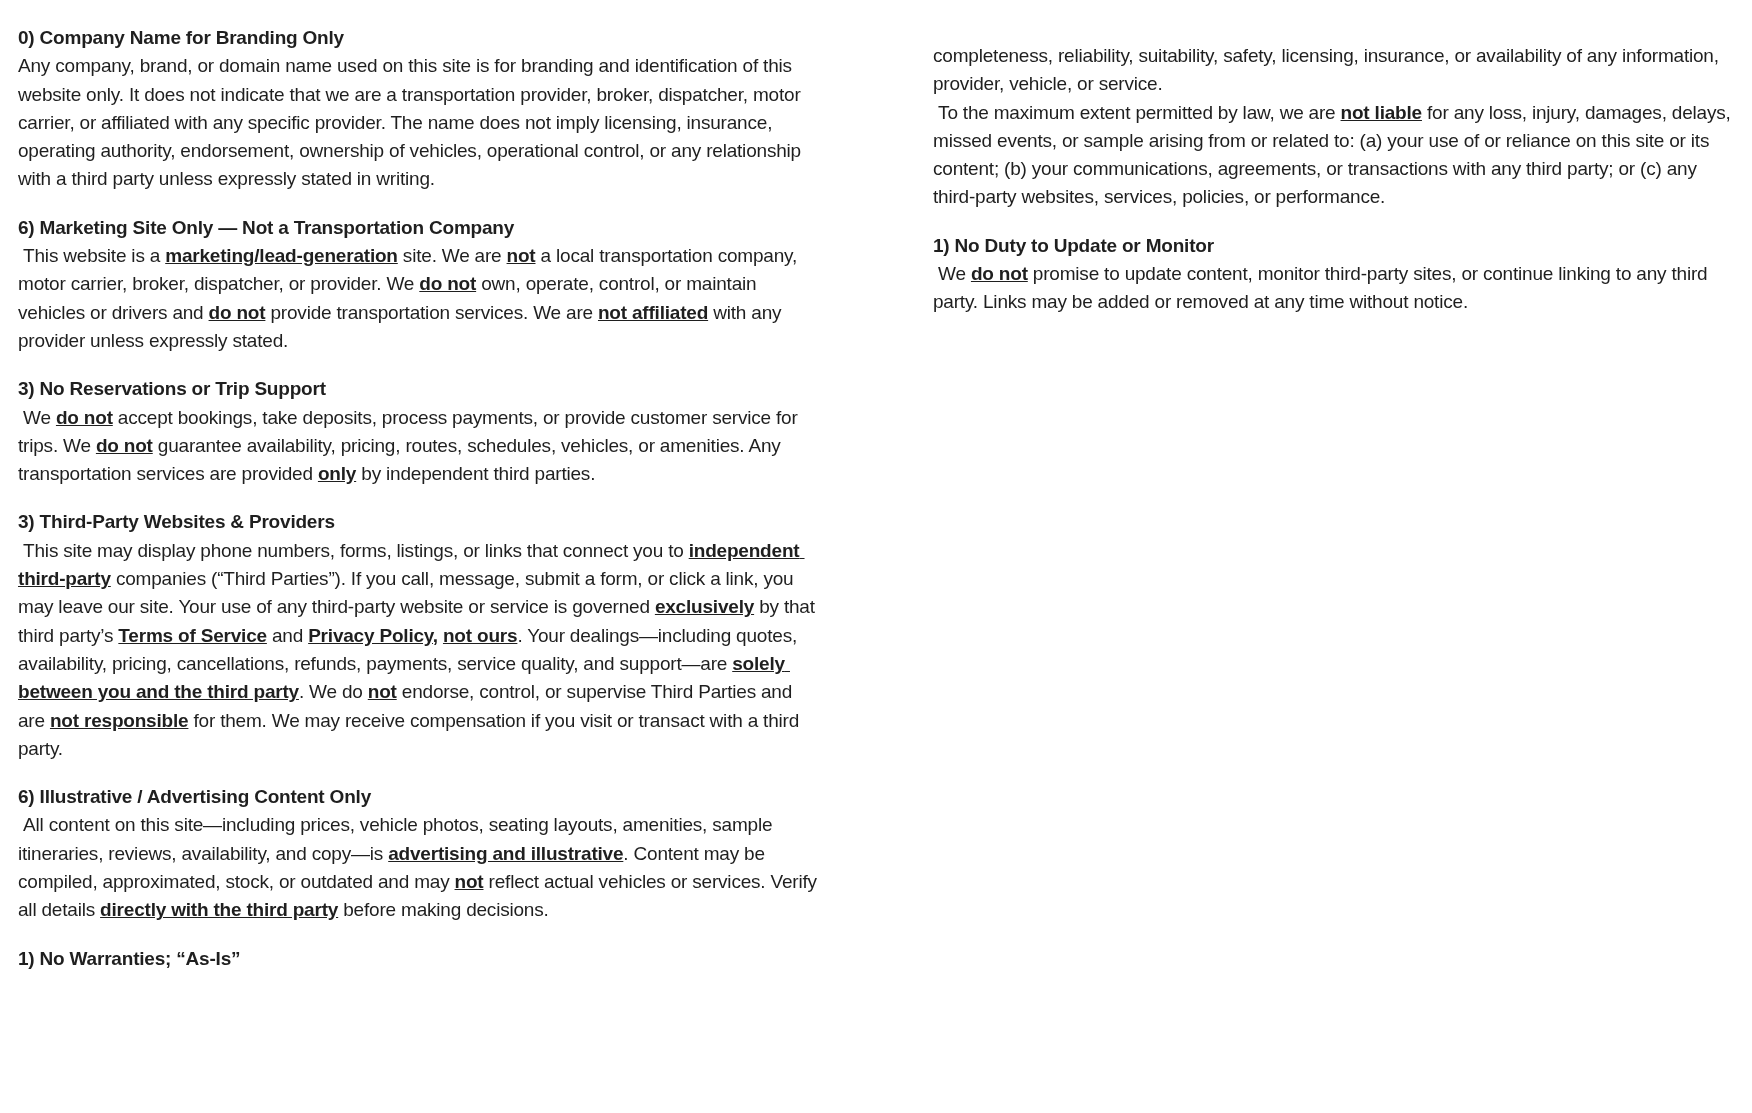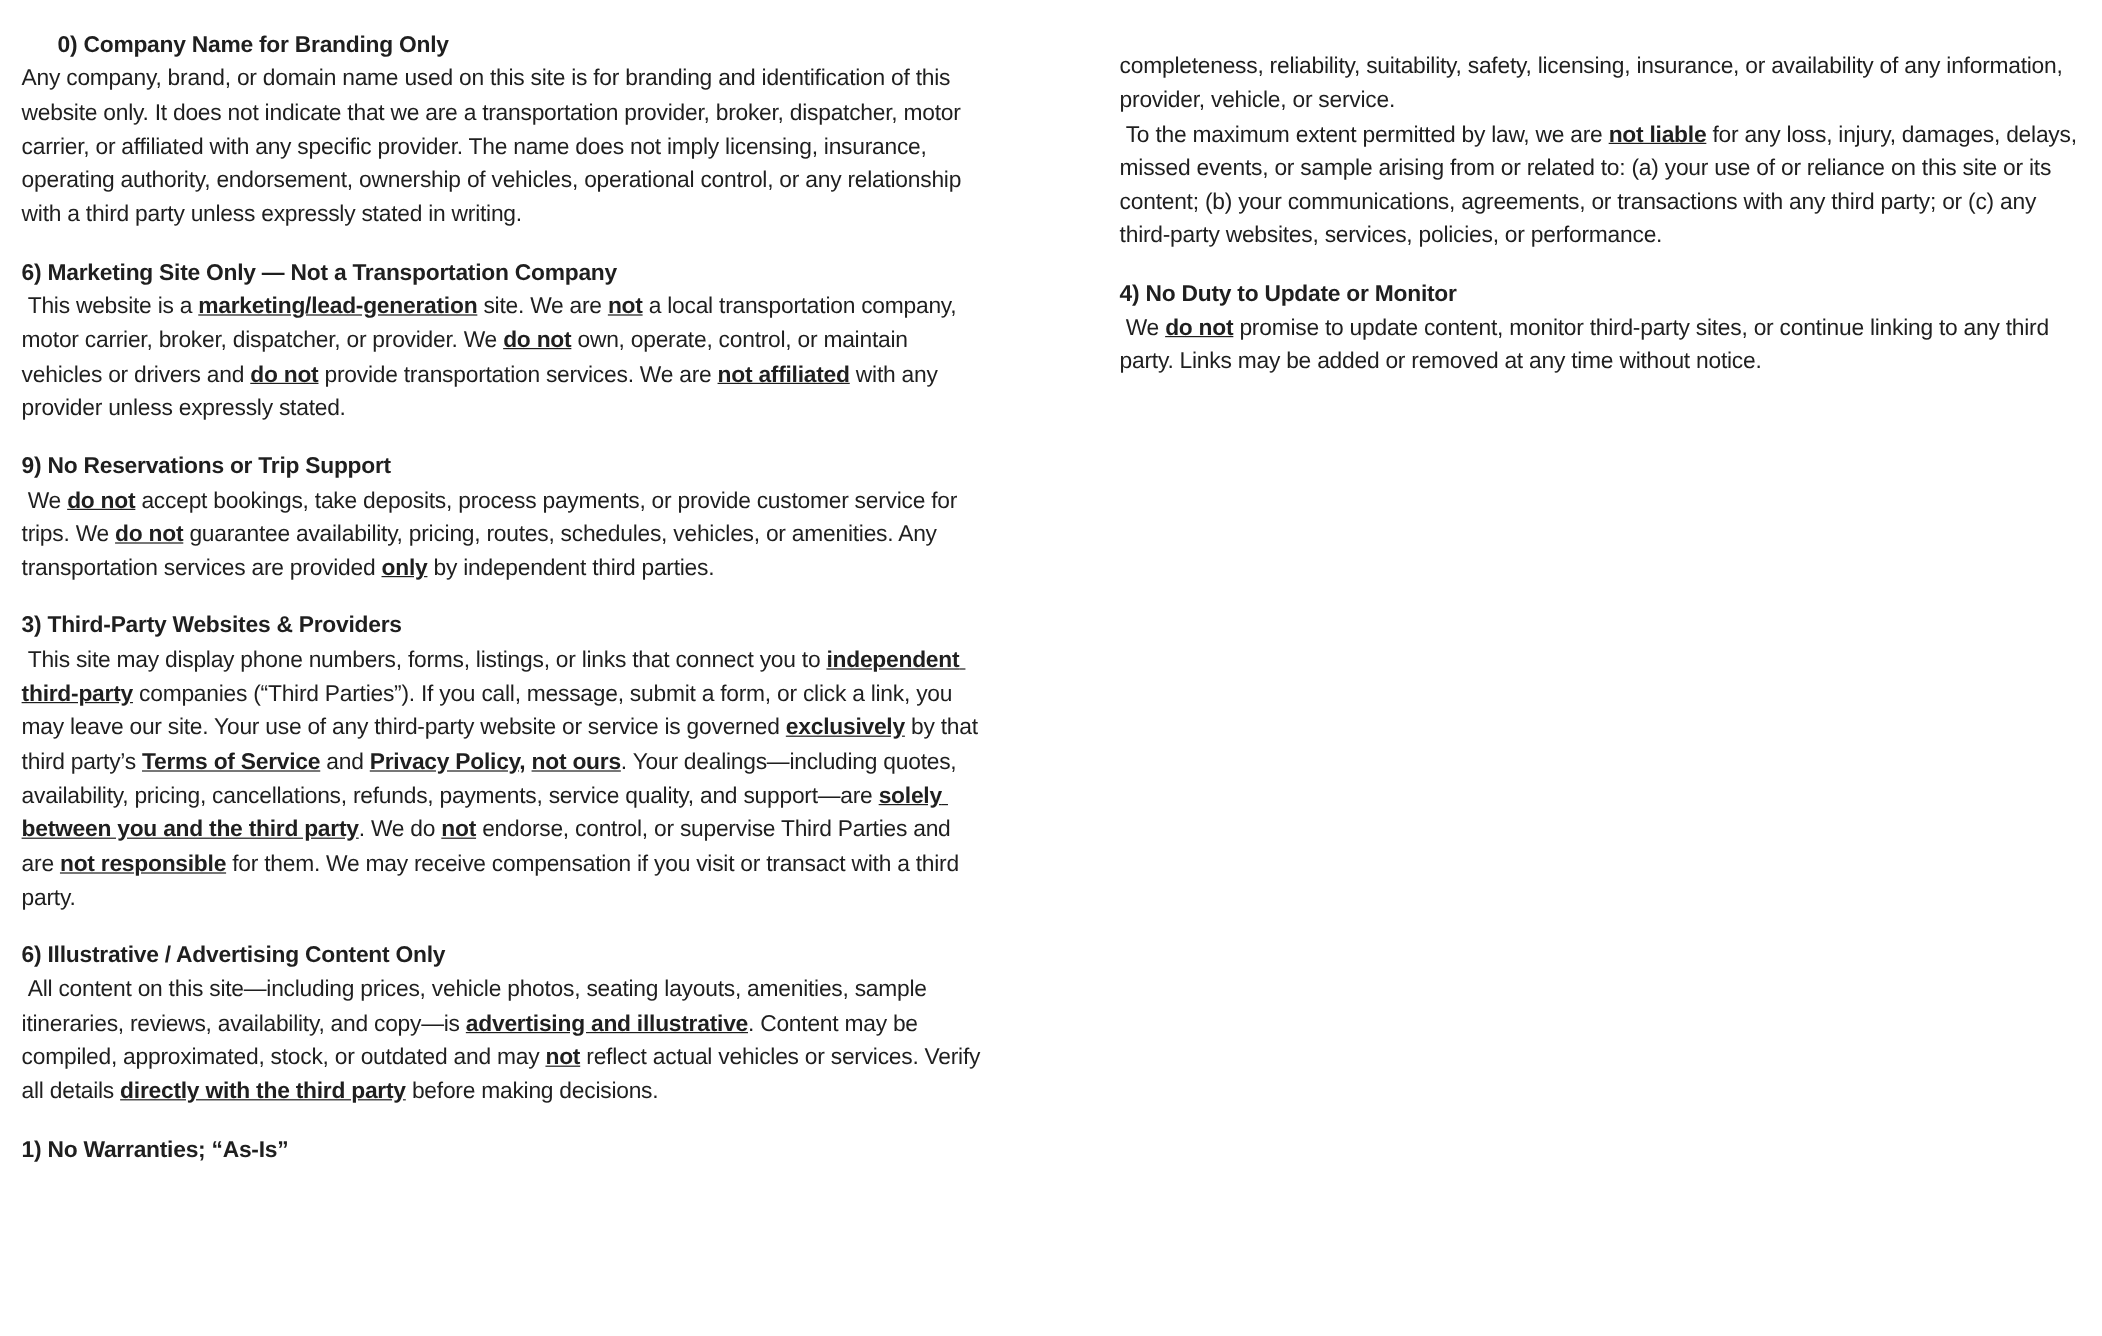--- a/index.html
+++ b/index.html
@@ -28,42 +28,42 @@
   .col.right {
     padding-top: 18px;
   }
   section { margin: 0; }
   h3 {
     font-size: 19px;
     line-height: 28.3px;
     font-weight: 700;
     margin: 20px 0 0 0;
   }
-  .col > section:first-child > h3 { margin-top: 0; margin-left: 30px; }
+  .col > section:first-child > h3 { margin-top: 0; }
   p {
     margin: 0;
     white-space: pre-wrap; 
   }
   b { font-weight: 700; text-decoration: underline; }
 </style>
 </head>
 <body style="--text-color: #1f1f1f; background: rgb(255, 255, 255);">
 
 <main class="page">
   <div class="col">
       <section>
         <h3>0) Company Name for Branding Only</h3>
         <p><span>Any company, brand, or domain name used on this site is for branding and identification of this website only. It does not indicate that we are a transportation provider, broker, dispatcher, motor carrier, or affiliated with any specific provider. The name does not imply licensing, insurance, operating authority, endorsement, ownership of vehicles, operational control, or any relationship with a third party unless expressly stated in writing.</span></p>
       </section>
       <section>
         <h3>6) Marketing Site Only — Not a Transportation Company</h3>
         <p><span> This website is a </span><b>marketing/lead-generation</b><span> site. We are </span><b>not</b><span> a local transportation company, motor carrier, broker, dispatcher, or provider. We </span><b>do not</b><span> own, operate, control, or maintain vehicles or drivers and </span><b>do not</b><span> provide transportation services. We are </span><b>not affiliated</b><span> with any provider unless expressly stated.</span></p>
       </section>
       <section>
-        <h3>9) No Reservations or Trip Support</h3>
+        <h3>3) No Reservations or Trip Support</h3>
         <p><span> We </span><b>do not</b><span> accept bookings, take deposits, process payments, or provide customer service for trips. We </span><b>do not</b><span> guarantee availability, pricing, routes, schedules, vehicles, or amenities. Any transportation services are provided </span><b>only</b><span> by independent third parties.</span></p>
       </section>
       <section>
         <h3>3) Third-Party Websites &amp; Providers</h3>
         <p><span> This site may display phone numbers, forms, listings, or links that connect you to </span><b>independent third-party</b><span> companies (“Third Parties”). If you call, message, submit a form, or click a link, you may leave our site. Your use of any third-party website or service is governed </span><b>exclusively</b><span> by that third party’s </span><b>Terms of Service</b><span> and </span><b>Privacy Policy,</b><span> </span><b>not ours</b><span>. Your dealings—including quotes, availability, pricing, cancellations, refunds, payments, service quality, and support—are </span><b>solely between you and the third party</b><span>. We do </span><b>not</b><span> endorse, control, or supervise Third Parties and are </span><b>not responsible</b><span> for them. We may receive compensation if you visit or transact with a third party.</span></p>
       </section>
       <section>
         <h3>6) Illustrative / Advertising Content Only</h3>
         <p><span> All content on this site—including prices, vehicle photos, seating layouts, amenities, sample itineraries, reviews, availability, and copy—is </span><b>advertising and illustrative</b><span>. Content may be compiled, approximated, stock, or outdated and may </span><b>not</b><span> reflect actual vehicles or services. Verify all details </span><b>directly with the third party</b><span> before making decisions.</span></p>
       </section>
@@ -72,17 +72,17 @@
       </section>
     </div>
   <div class="col right">
       <section>
         <p><span>completeness, reliability, suitability, safety, licensing, insurance, or availability of any information, provider, vehicle, or service.</span></p>
       </section>
       <section>
         <p><span> To the maximum extent permitted by law, we are </span><b>not liable</b><span> for any loss, injury, damages, delays, missed events, or sample arising from or related to: (a) your use of or reliance on this site or its content; (b) your communications, agreements, or transactions with any third party; or (c) any third-party websites, services, policies, or performance.</span></p>
       </section>
       <section>
-        <h3>4) No Duty to Update or Monitor</h3>
+        <h3>1) No Duty to Update or Monitor</h3>
         <p><span> We </span><b>do not</b><span> promise to update content, monitor third-party sites, or continue linking to any third party. Links may be added or removed at any time without notice.</span></p>
       </section>
     </div>
 </main>
 
 </body></html>

